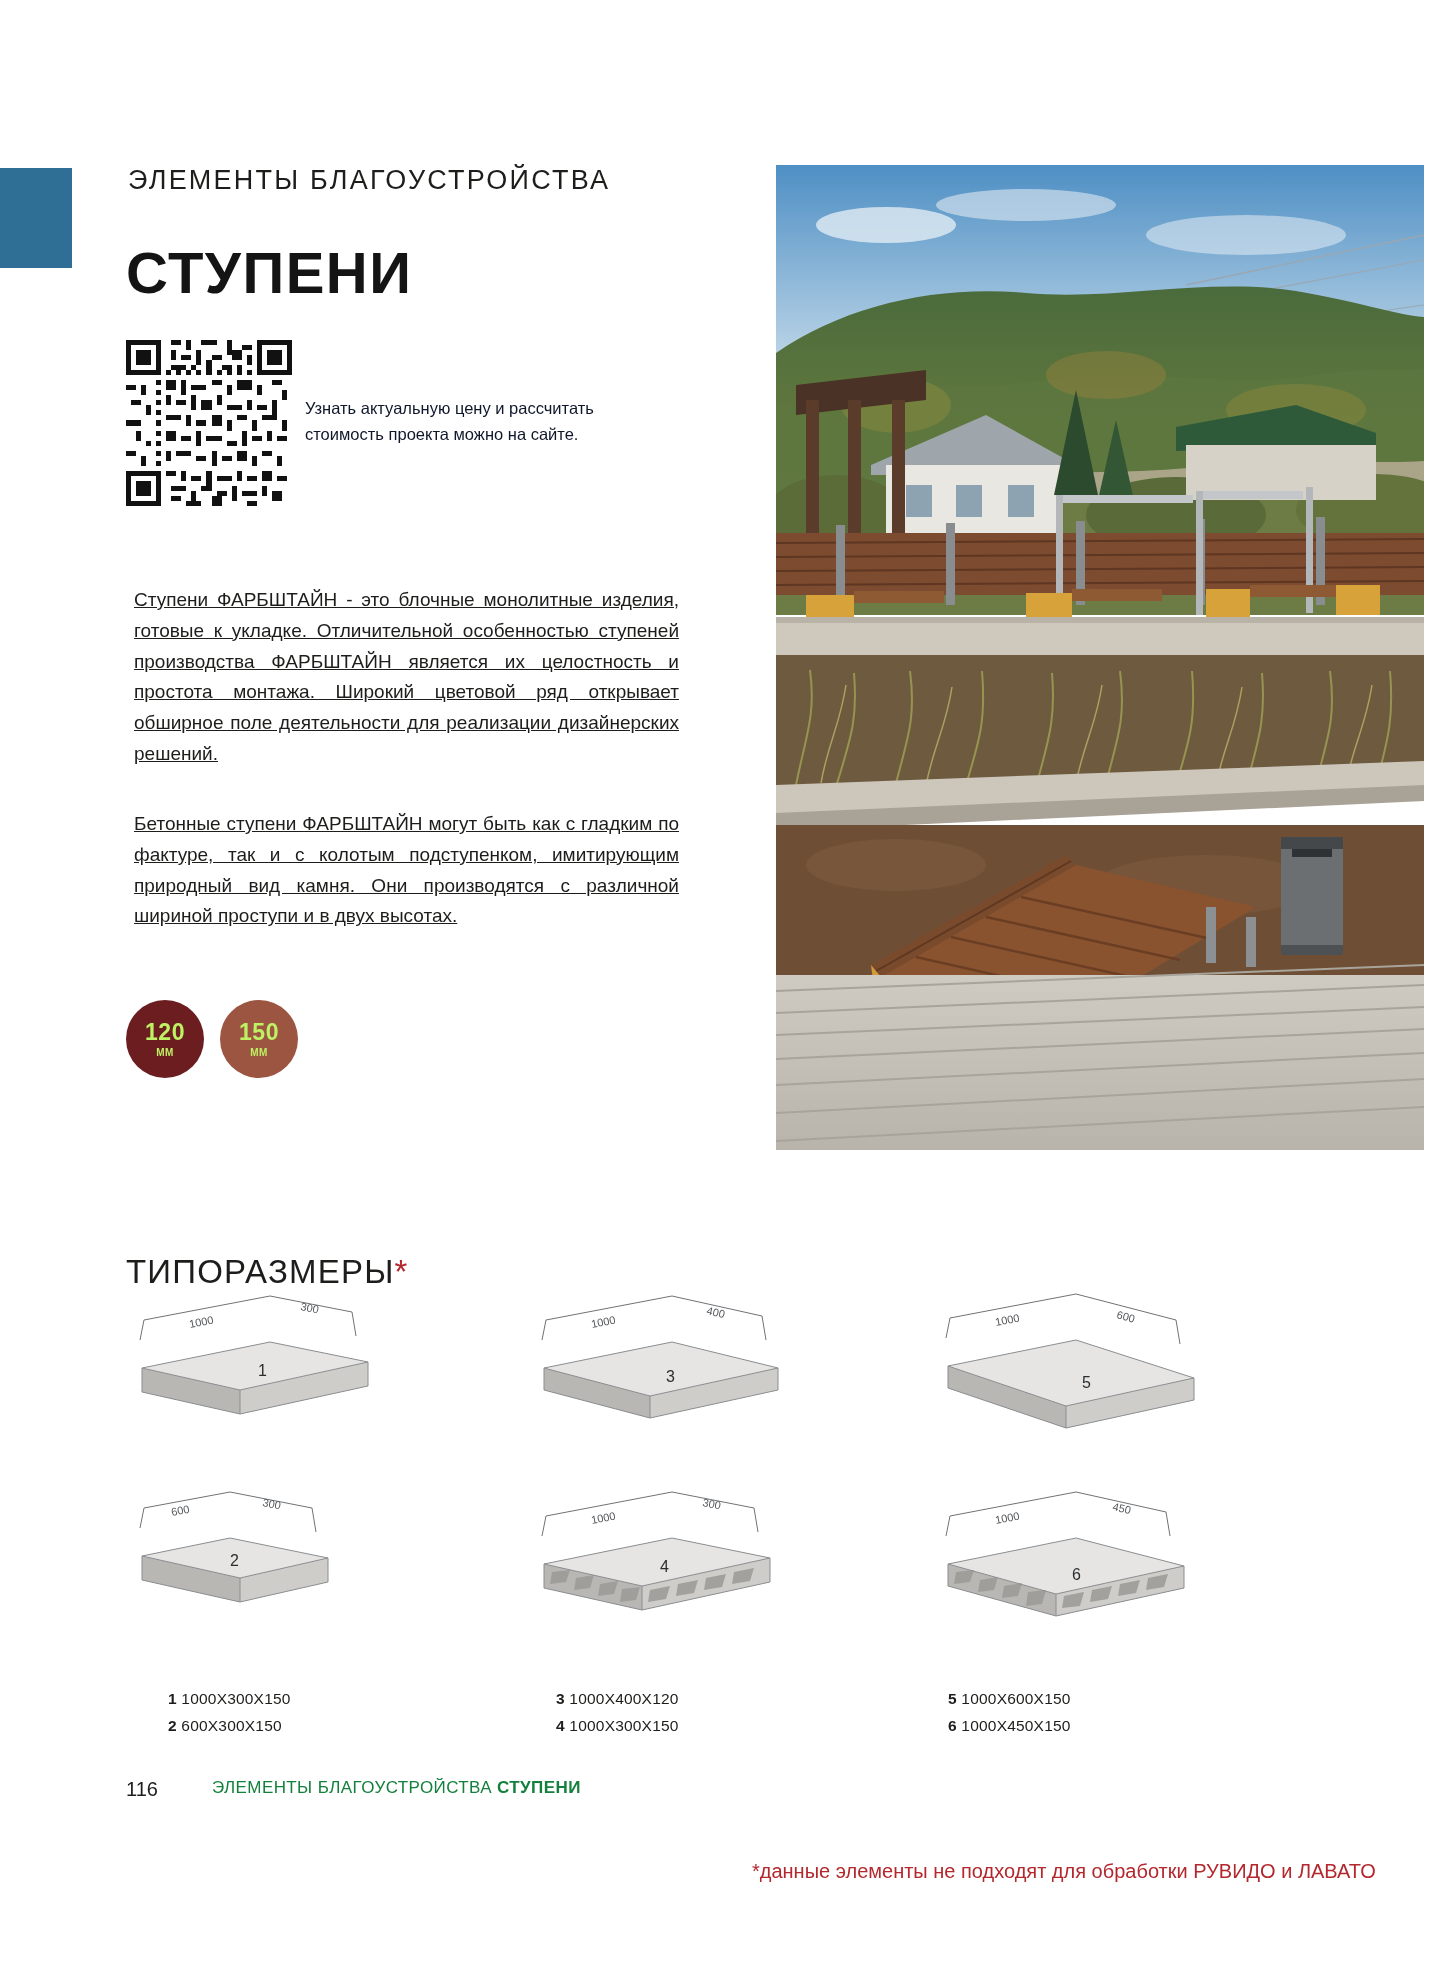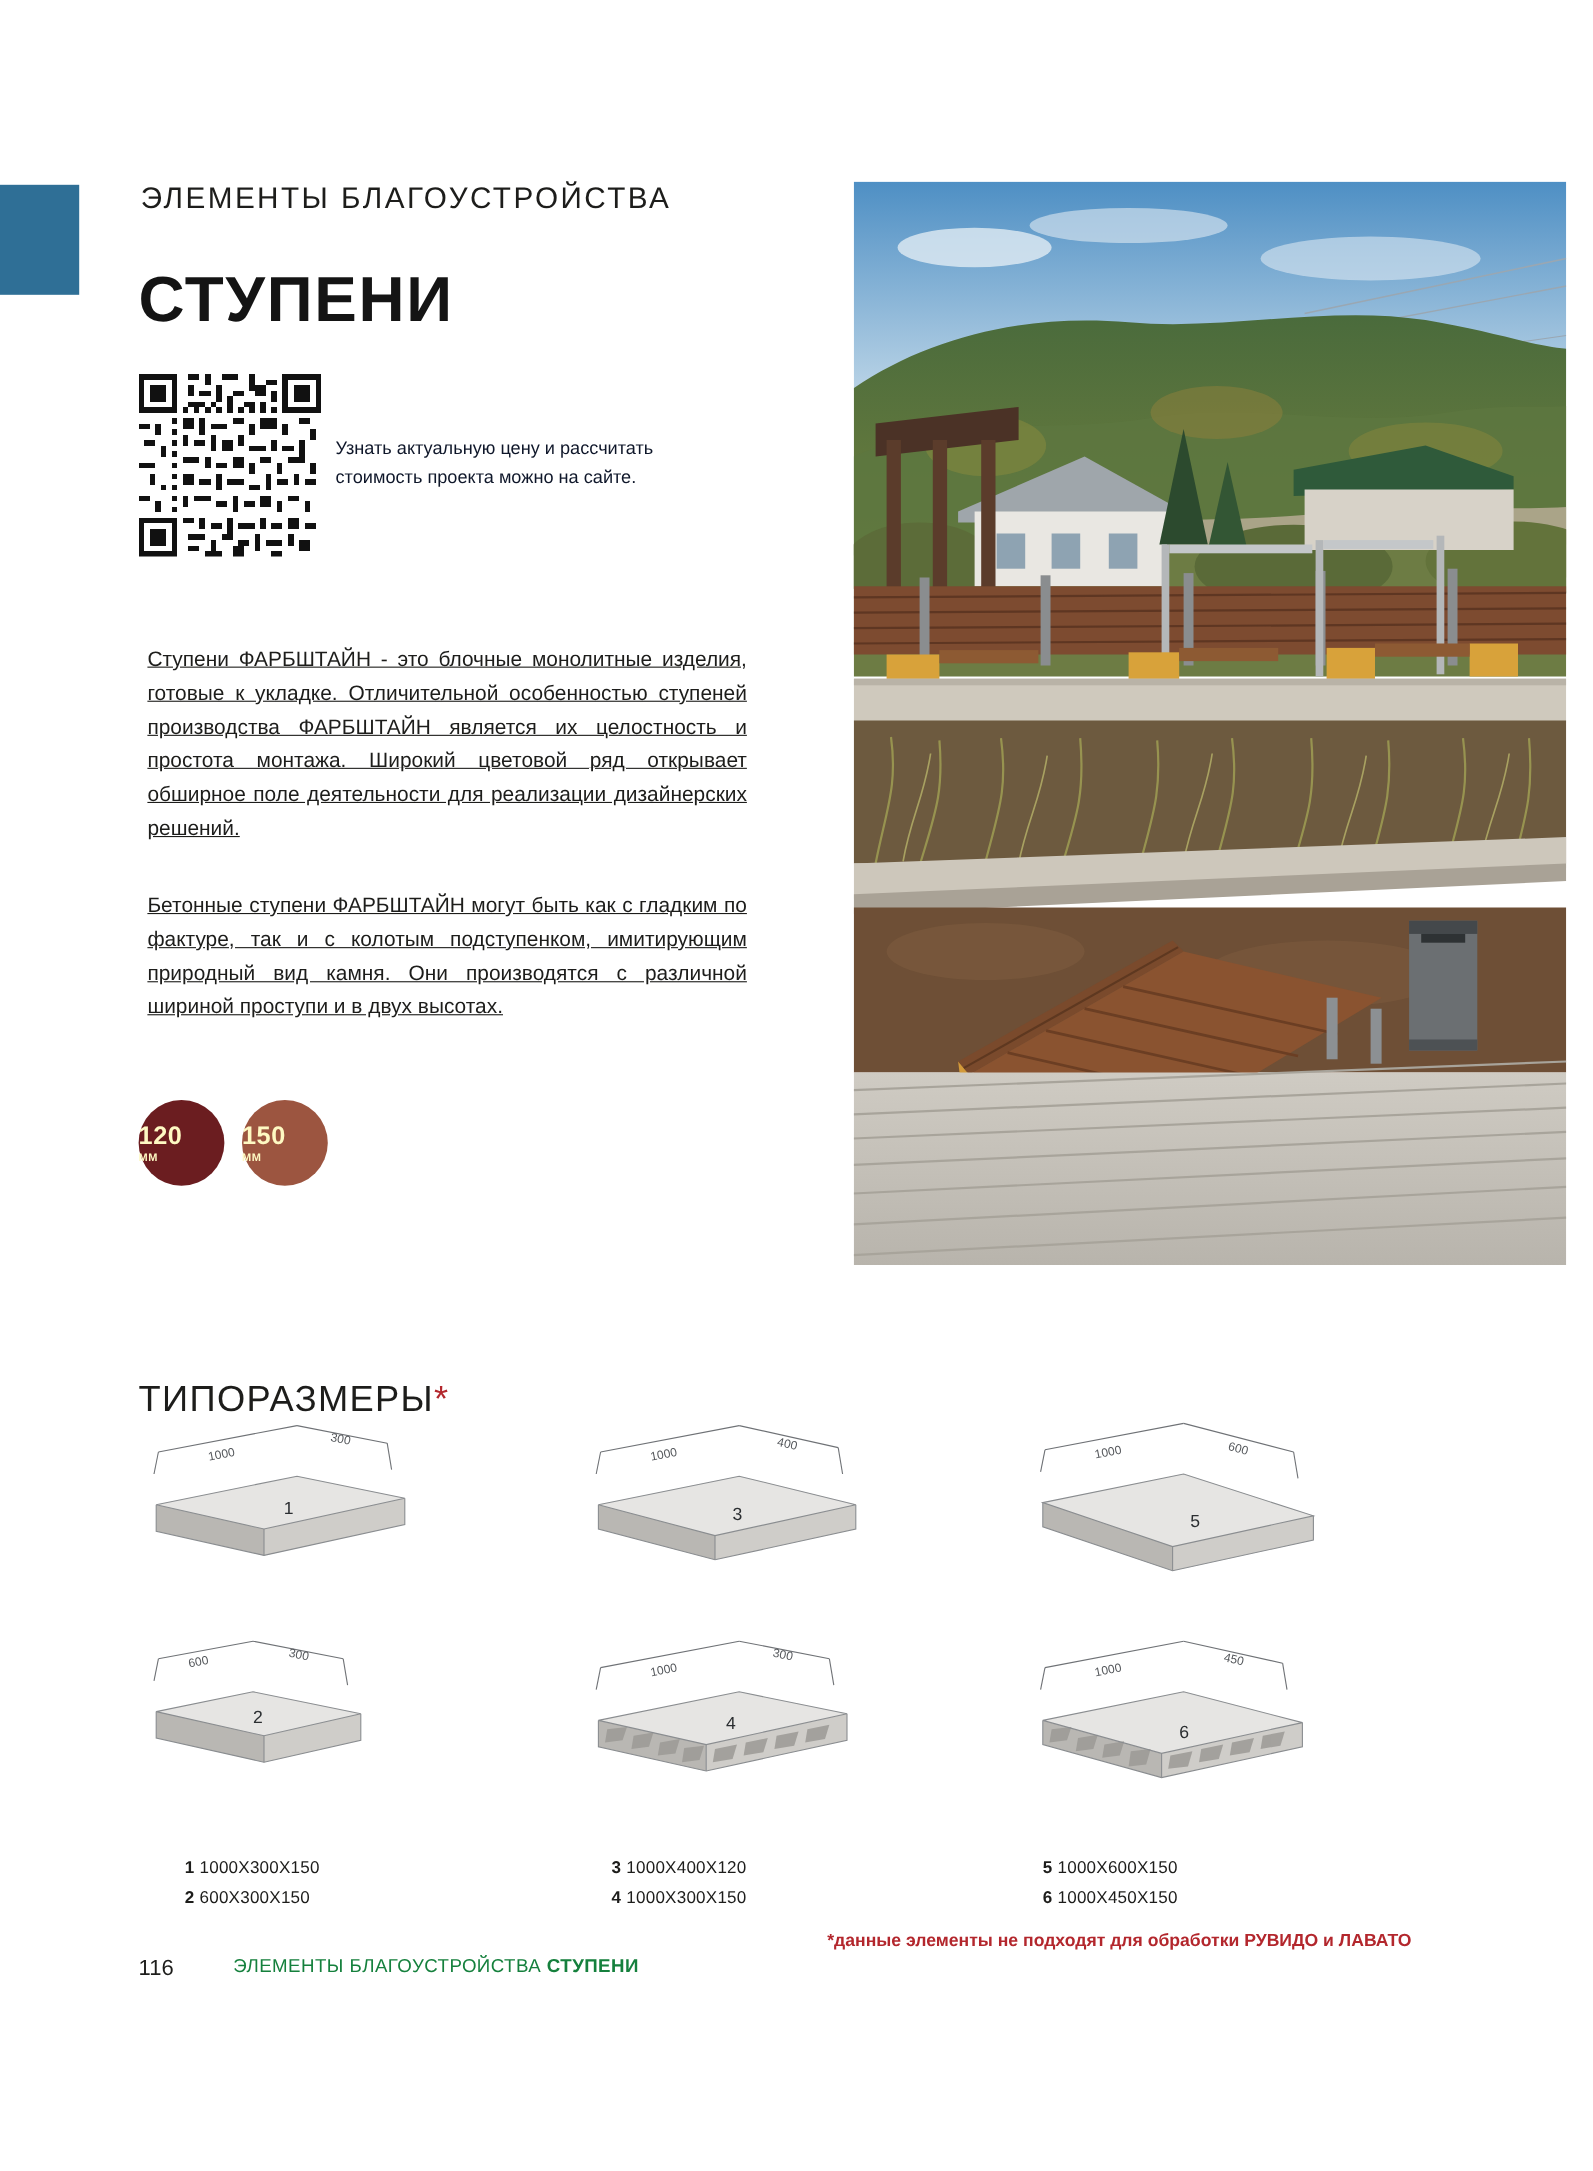--- a/index.html
+++ b/index.html
@@ -82,23 +82,24 @@
     position: absolute;
     left: 126px;
     top: 1000px;
     display: flex;
     gap: 16px;
   }
   .badge {
     width: 78px;
     height: 78px;
     border-radius: 50%;
-    color: #fef9c3;
+    color: #bef264;
     display: flex;
     flex-direction: column;
+    align-items: center;
     justify-content: center;
     line-height: 1;
   }
   .badge .num { font-size: 23px; font-weight: bold; letter-spacing: .5px;}
   .badge .unit { font-size: 10px; font-weight: bold; margin-top: 4px; letter-spacing: .5px;}
   .badge.b1 { background: #6b1d20; }
   .badge.b2 { background: #9c5540; }
 
   
   .photo {
@@ -167,24 +168,24 @@
     left: 212px;
     top: 1778px;
     font-size: 17px;
     letter-spacing: .4px;
     color: #15803d;
   }
   .footer-label b { font-weight: bold; }
   .footer-note {
     position: absolute;
     left: 752px;
-    top: 1756px;
-    font-size: 16px;
+    top: 1860px;
+    font-size: 20px;
     color: #b3272d;
-    font-weight: bold;
+    font-weight: normal;
   }
 </style>
 </head>
 <body>
 
 <div class="blue-square"></div>
 <div class="kicker">ЭЛЕМЕНТЫ БЛАГОУСТРОЙСТВА</div>
 <h1 class="title">СТУПЕНИ</h1>
 
 <div class="qr-wrap">

